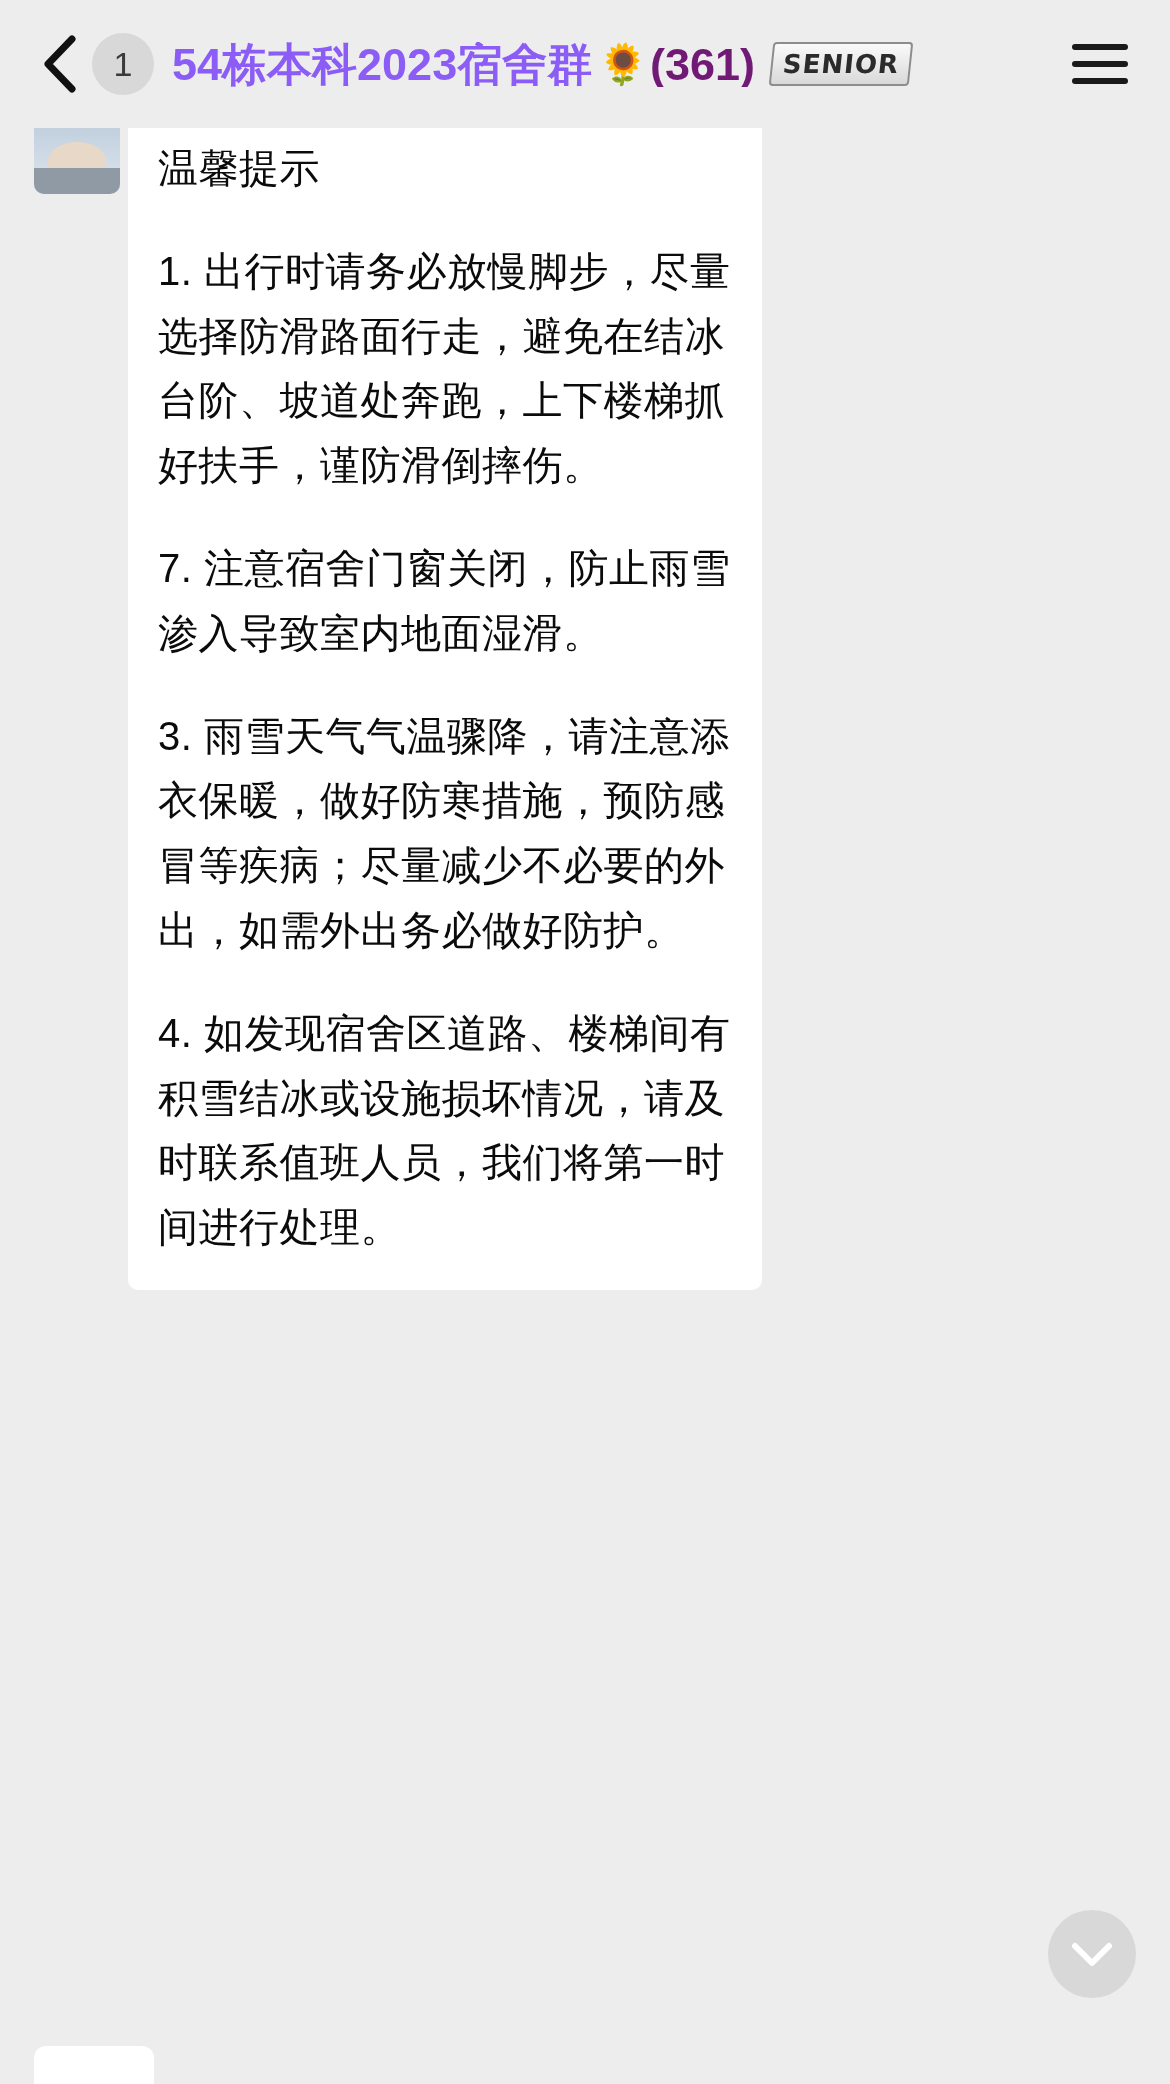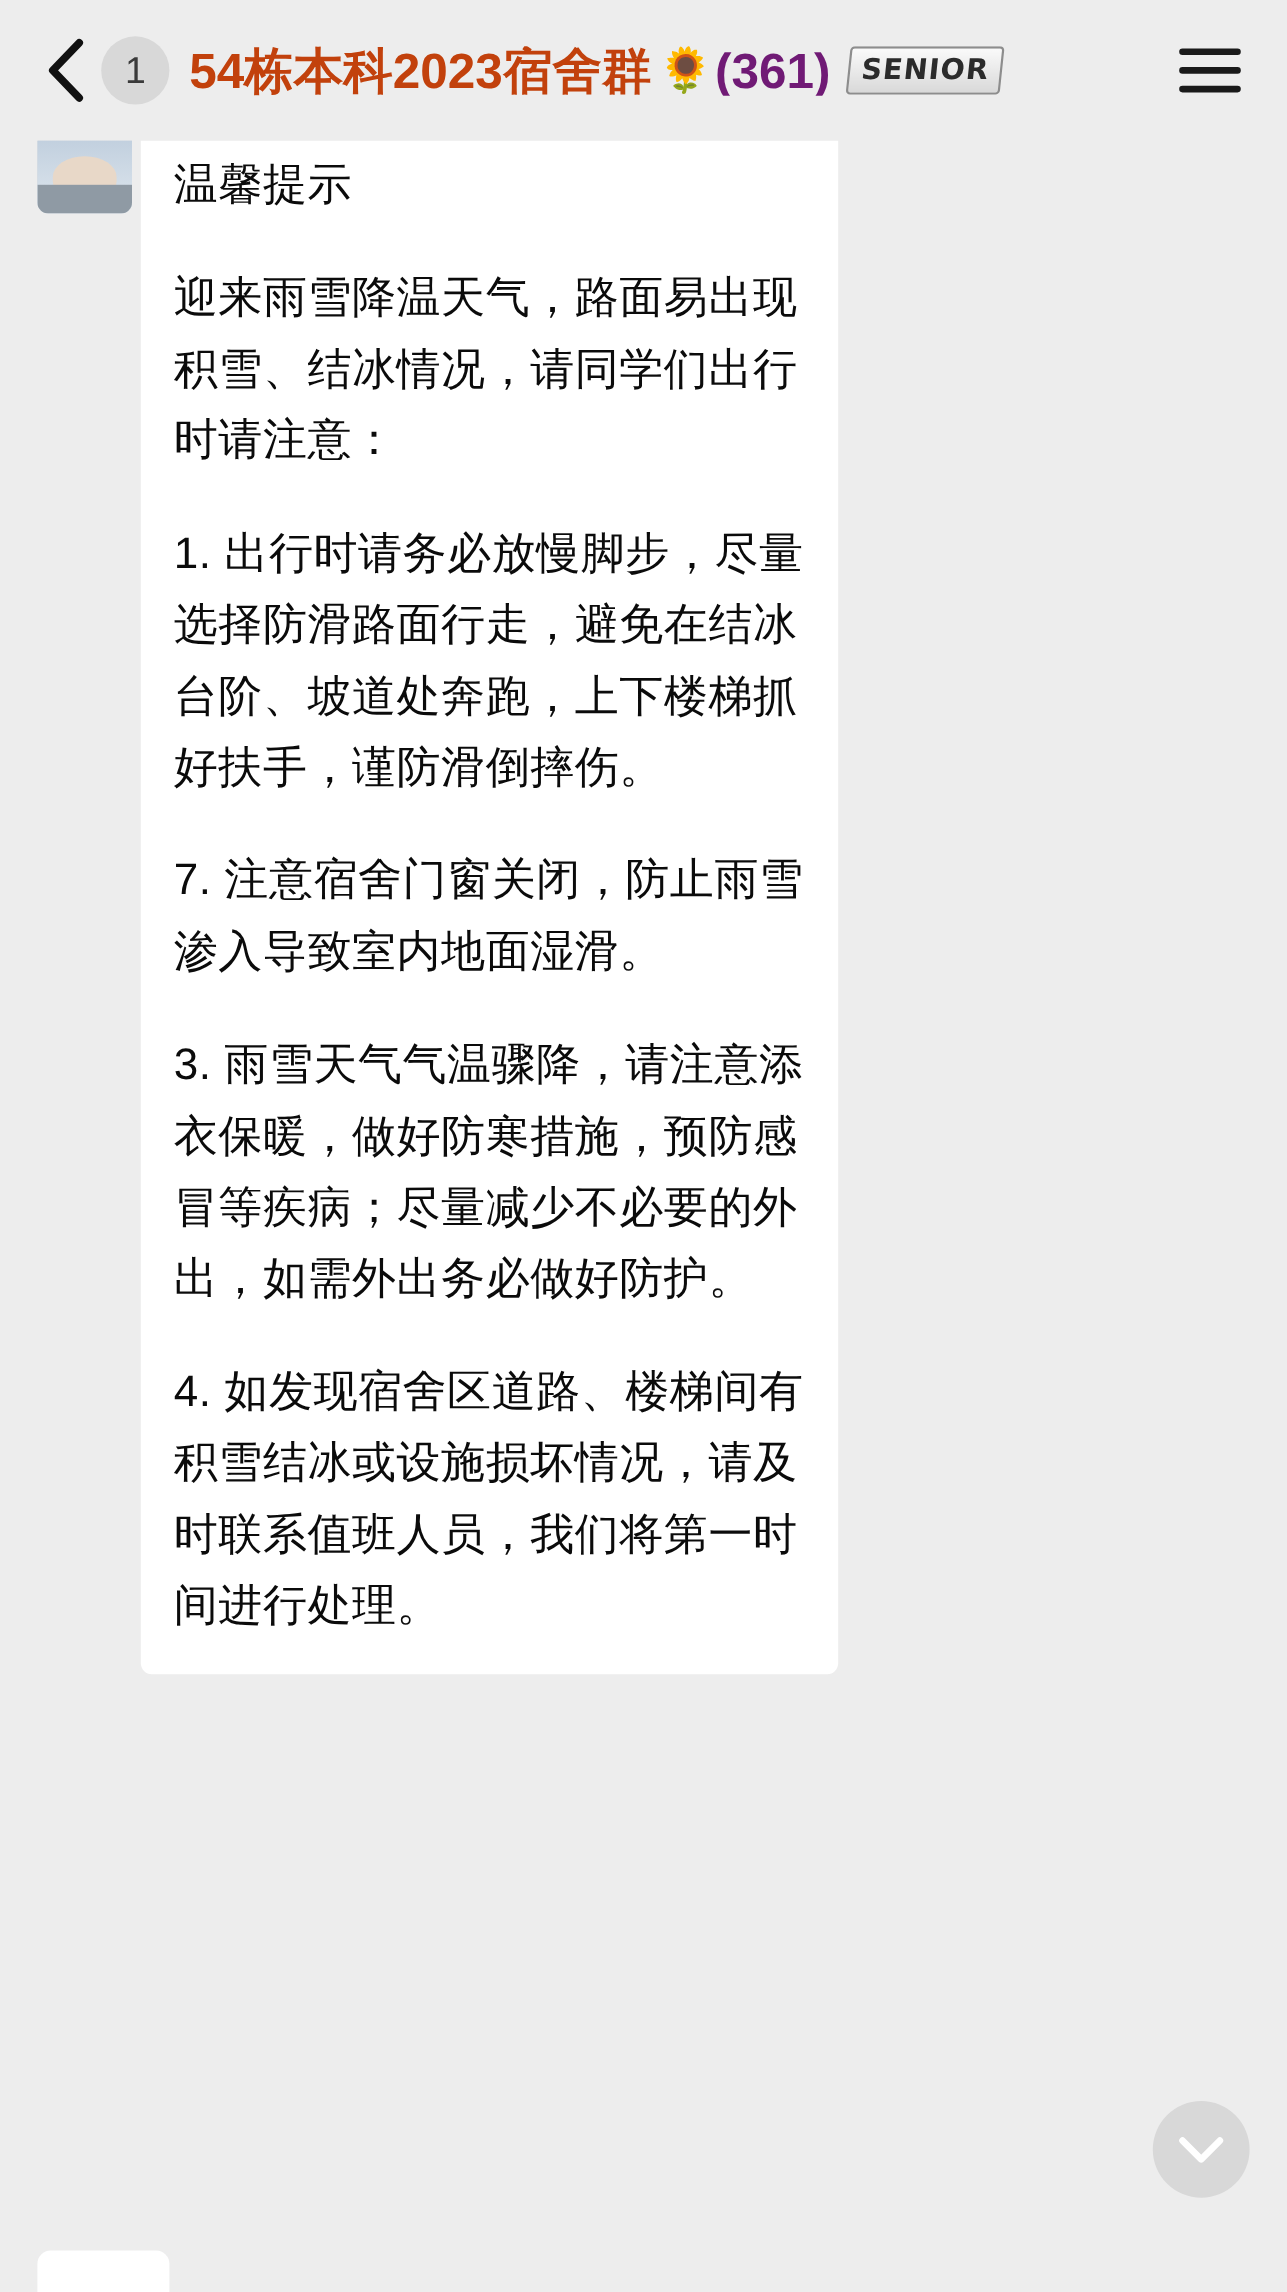--- a/index.html
+++ b/index.html
@@ -57,21 +57,21 @@
     flex: 1 1 auto;
     display: flex;
     align-items: center;
     min-width: 0;
     overflow: hidden;
     white-space: nowrap;
   }
   .chat-title {
     font-size: 45px;
     font-weight: 700;
-    color: #c2410c;
+    color: #8b5cf6;
     letter-spacing: 0px;
     line-height: 1;
   }
   .title-emoji {
     font-size: 40px;
     margin: 0 2px 0 6px;
     line-height: 1;
   }
   .title-count {
     font-size: 45px;
@@ -214,21 +214,20 @@
   <div class="chat-body">
 
     <div class="msg-row" style="top:-18px;">
       <div class="avatar">
         <div class="av-sky"></div>
         <div class="av-blob"></div>
         <div class="av-dark"></div>
       </div>
       <div class="bubble">
         <p>温馨提示</p>
-        <p class="gap">迎来雨雪降温天气，路面易出现积雪、结冰情况，请同学们出行时请注意：</p>
         <p class="gap">1. 出行时请务必放慢脚步，尽量选择防滑路面行走，避免在结冰台阶、坡道处奔跑，上下楼梯抓好扶手，谨防滑倒摔伤。</p>
         <p class="gap">7. 注意宿舍门窗关闭，防止雨雪渗入导致室内地面湿滑。</p>
         <p class="gap">3. 雨雪天气气温骤降，请注意添衣保暖，做好防寒措施，预防感冒等疾病；尽量减少不必要的外出，如需外出务必做好防护。</p>
         <p class="gap">4. 如发现宿舍区道路、楼梯间有积雪结冰或设施损坏情况，请及时联系值班人员，我们将第一时间进行处理。</p>
       </div>
     </div>
 
     <div class="partial-bubble"></div>
 
     <div class="scroll-down">

